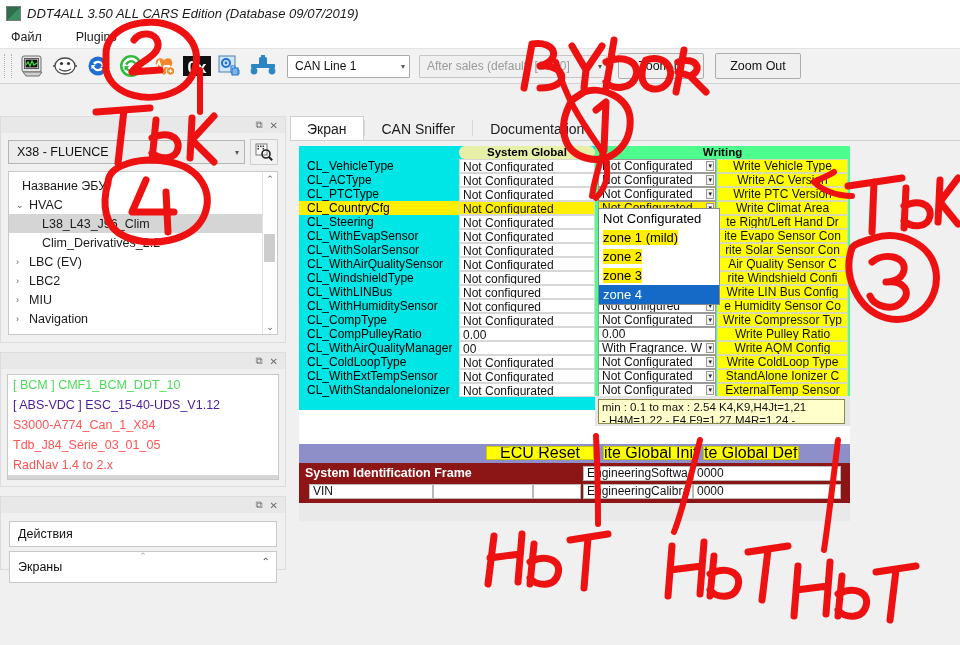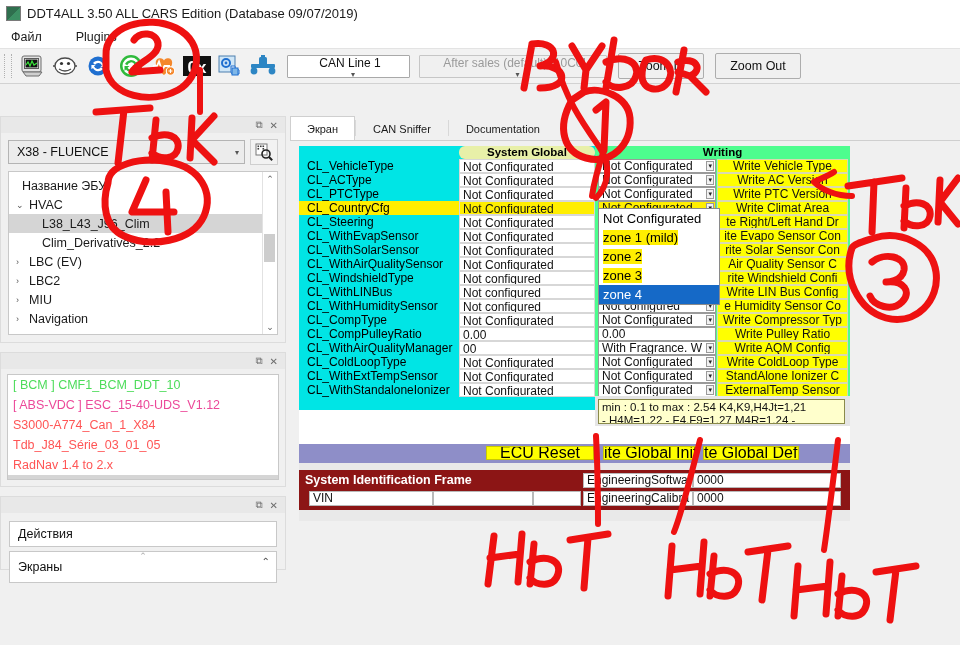--- a/index.html
+++ b/index.html
@@ -7,20 +7,21 @@
     width:960px;height:645px;overflow:hidden;
     background:#f0f0f0;
     font-family:"Liberation Sans",sans-serif;
     font-size:12px;color:#111;
     position:relative;
   }
   
   .titlebar{
     height:26px;background:#ffffff;display:flex;align-items:center;padding-left:6px;
     border-bottom:0px solid #ddd;
+    font-style:italic;
   }
   .titlebar .appicon{
     width:13px;height:13px;margin-right:6px;position:relative;flex:0 0 auto;
     background:linear-gradient(135deg,#2f6f4e 0 50%,#3c8f63 50% 100%);
     border:1px solid #7a7a7a;
   }
   .titlebar .apptitle{font-size:13px;color:#1a1a1a;white-space:nowrap;}
 
   
   .menubar{height:22px;background:#fff;display:flex;align-items:center;padding-left:8px;gap:28px;}
@@ -29,21 +30,21 @@
   
   .toolbar{
     height:34px;background:#f2f2f2;border-top:1px solid #e3e3e3;border-bottom:1px solid #d2d2d2;
     display:flex;align-items:center;padding-left:4px;gap:3px;
   }
   .grip{width:6px;height:24px;border-left:1px dotted #b0b0b0;border-right:1px dotted #b0b0b0;margin-right:2px;}
   .tbtn{width:30px;height:28px;display:flex;align-items:center;justify-content:center;border-radius:2px;}
   .tbtn svg{display:block;}
   .combo{
     height:21px;min-width:110px;background:#fff;border:1px solid #a9a9a9;border-radius:1px;
-    display:flex;align-items:center;justify-content:space-between;padding:0 4px 0 7px;font-size:12px;margin-left:6px;flex-direction:column;
+    display:flex;align-items:center;justify-content:space-between;padding:0 4px 0 7px;font-size:12px;margin-left:6px;
   }
   .combo.dis{background:#f0f0f0;color:#9a9a9a;border-color:#c6c6c6;}
   .combo .caret{color:#555;font-size:8px;margin-left:6px;}
   .pbtn{
     height:24px;min-width:84px;background:#f0f0f0;border:1px solid #adadad;border-radius:2px;
     display:flex;align-items:center;justify-content:center;font-size:12.5px;margin-left:8px;
   }
 
   
   .leftcol{position:absolute;left:0;top:116px;width:286px;}
@@ -79,21 +80,21 @@
   .lrow.sel{background:#d5d5d5;color:#111;}
 
   .actbox{background:#fff;border:1px solid #c8c8c8;height:24px;display:flex;align-items:center;padding-left:8px;font-size:12.5px;}
   .scrbox{background:#fff;border:1px solid #c8c8c8;height:30px;display:flex;align-items:center;padding-left:8px;font-size:12.5px;position:relative;margin-top:4px;}
   .scrbox .chev{position:absolute;right:6px;top:4px;font-size:10px;color:#444;}
   .minichev{position:absolute;left:50%;top:-1px;transform:translateX(-50%);font-size:9px;color:#aaa;}
 
   
   .mainarea{position:absolute;left:290px;top:116px;right:0;bottom:0;}
   .tabs{display:flex;height:24px;border-bottom:1px solid #cfcfcf;background:#f0f0f0;}
-  .tab{padding:0 16px;display:flex;align-items:center;font-size:11px;color:#1b1b1b;border:1px solid transparent;border-bottom:none;}
+  .tab{padding:0 16px;display:flex;align-items:center;font-size:14px;color:#1b1b1b;border:1px solid transparent;border-bottom:none;}
   .tab.active{background:#fff;border-color:#cfcfcf;position:relative;top:0;}
   .tabdiv{width:1px;background:#d8d8d8;margin:4px 0;}
 
   .screen{position:absolute;left:9px;top:30px;width:551px;height:375px;background:#fff;}
 
   
   .grid{position:absolute;left:0;top:0;width:551px;height:264px;background:#00e5e5;}
   .gleft{position:absolute;left:0;top:0;width:296px;height:248px;background:#00e5e5;}
   .gmid{position:absolute;left:160px;top:0;width:136px;}
   .ghead{
@@ -134,21 +135,21 @@
     font-size:11.5px;line-height:13px;padding:1px 0 0 3px;overflow:hidden;box-sizing:border-box;white-space:nowrap;
   }
 
   
   .lowpanel{position:absolute;left:0;top:298px;width:551px;height:77px;background:#e9e9e9;}
   .purple{position:absolute;left:0;top:0;width:551px;height:19px;background:#8e8ec8;}
   .ybtn{
     position:absolute;height:14px;background:#ffff00;border:1px solid #c9c900;box-sizing:border-box;
     font-size:16px;line-height:12px;text-align:center;color:#000;white-space:nowrap;overflow:hidden;top:2px;
   }
-  .maroon{position:absolute;left:0;top:26px;width:551px;height:40px;background:#8c1515;}
+  .maroon{position:absolute;left:0;top:19px;width:551px;height:40px;background:#8c1515;}
   .sectitle{position:absolute;left:6px;top:3px;font-size:12.5px;font-weight:bold;color:#fff;white-space:nowrap;}
   .fld{position:absolute;height:15px;background:#fff;border:1px solid #b9b9b9;box-sizing:border-box;font-size:12px;line-height:13px;padding-left:3px;white-space:nowrap;overflow:hidden;}
   .fldlbl{position:absolute;height:15px;background:#fff;border:1px solid #b9b9b9;box-sizing:border-box;font-size:12px;line-height:13px;padding-left:3px;white-space:nowrap;overflow:hidden;}
 
   
   .ink{position:absolute;left:0;top:0;width:960px;height:645px;pointer-events:none;z-index:60;}
 </style>
 </head>
 <body>
 
@@ -320,21 +321,21 @@
     </div>
   </div>
 
   <div class="dockhdr" style="margin-top:9px">
     <span>⧉</span>
     <span>✕</span>
   </div>
   <div class="dockbody" style="padding:5px 6px 6px 6px;">
     <div class="listbox">
       <div class="lrow" style="color:#4ddc5a">[ BCM ] CMF1_BCM_DDT_10</div>
-      <div class="lrow" style="color:#ec4899">[ ABS-VDC ] ESC_15-40-UDS_V1.12</div>
+      <div class="lrow" style="color:#4c1d95">[ ABS-VDC ] ESC_15-40-UDS_V1.12</div>
       <div class="lrow" style="color:#ff5555">S3000-A774_Can_1_X84</div>
       <div class="lrow" style="color:#ff5555">Tdb_J84_Série_03_01_05</div>
       <div class="lrow" style="color:#ff5555">RadNav 1.4 to 2.x</div>
       <div class="lrow sel">[ HVAC ] L38_L43_J96_Clim</div>
     </div>
   </div>
 
   <div class="dockhdr" style="margin-top:9px">
     <span>⧉</span>
     <span>✕</span>

